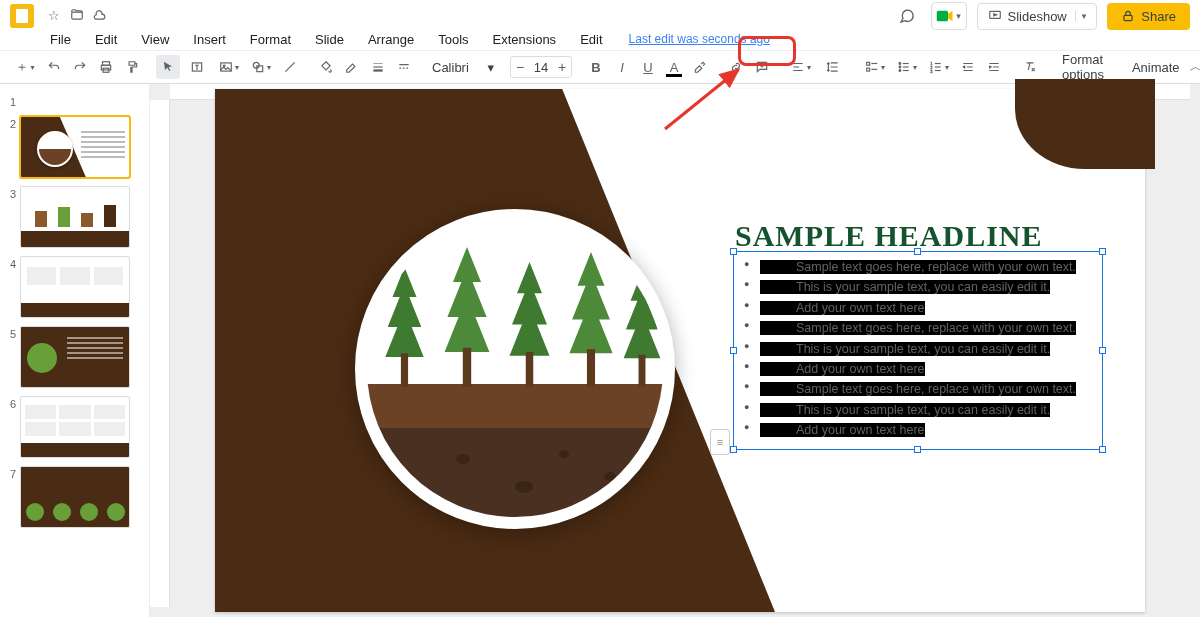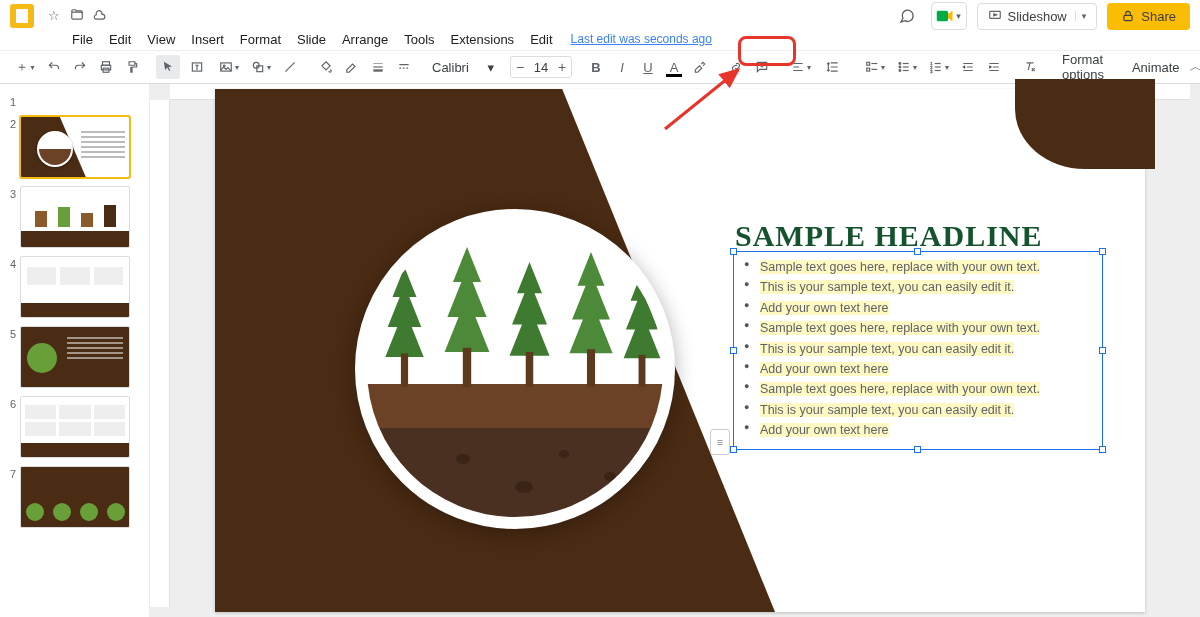--- a/index.html
+++ b/index.html
@@ -12,21 +12,21 @@
   .doc-title { font-size: 18px; color: #202124; margin-right: 8px; }
   .title-icon { width: 16px; height: 16px; margin-left: 6px; color: #5f6368; cursor: pointer; }
   .titlebar-right { margin-left: auto; display: flex; align-items: center; gap: 10px; }
   .btn-slideshow { border: 1px solid #dadce0; border-radius: 4px; padding: 5px 10px 5px 10px; font-size: 13px; display: flex; align-items: center; gap: 6px; cursor: pointer; background: #fff; }
   .btn-slideshow .dd { border-left: 1px solid #dadce0; padding-left: 6px; margin-left: 2px; font-size: 9px; color: #5f6368;}
   .btn-share { background: #fbbc04; border-radius: 4px; padding: 6px 14px; font-size: 13px; display: flex; gap: 6px; cursor: pointer; }
   .meet-btn { width: 36px; height: 28px; border: 1px solid #dadce0; border-radius: 4px; display:flex; align-items:center; justify-content:center; cursor:pointer;}
   .comment-btn { width: 28px; height: 28px; display:flex; align-items:center; justify-content:center; cursor:pointer; color:#5f6368;}
 
   
-  .menubar { display: flex; align-items: center; padding: 0 12px 0 66px; height: 22px; gap: 4px; font-size: 13px; color: #202124;}
+  .menubar { display: flex; align-items: center; padding: 0 12px 0 44px; height: 22px; gap: 12px; font-size: 13px; color: #202124;}
   .menu-item { padding: 2px 6px; cursor: pointer; border-radius: 3px; }
   .last-edit { color: #3b82f6; text-decoration: underline; margin-left: 8px; font-size: 12px; cursor:pointer;}
 
   
   .toolbar { display: flex; align-items: center; padding: 4px 10px; height: 34px; border-top: 1px solid #eee; border-bottom: 1px solid #dadce0; gap: 2px; position: relative;}
   .tbtn { min-width: 24px; height: 24px; display: flex; align-items: center; justify-content: center; border-radius: 3px; cursor: pointer; color: #5f6368; font-size: 13px; position: relative;}
   .tbtn.w { min-width: 30px; }
   .tbtn .dd-arrow { font-size: 8px; margin-left: 2px; color: #5f6368; }
   .sep { width: 1px; height: 18px; background: #dadce0; margin: 0 4px; }
   .font-select { min-width: 70px; border: none; padding: 2px 4px; font-size: 13px; cursor: pointer; display:flex; align-items:center; gap:4px;}
@@ -69,21 +69,21 @@
   
   .textbox { position:absolute; left:518px; top:162px; width:370px; border:1px solid #1a73e8; padding:6px 8px 8px 8px; font-size:12.5px; color:#5f6368; line-height:1.55;}
   .textbox .handle { position:absolute; width:7px; height:7px; background:#fff; border:1px solid #1a73e8; }
   .textbox .h-tl{top:-4px;left:-4px;} .textbox .h-tr{top:-4px;right:-4px;}
   .textbox .h-bl{bottom:-4px;left:-4px;} .textbox .h-br{bottom:-4px;right:-4px;}
   .textbox .h-tm{top:-4px;left:50%;margin-left:-4px;} .textbox .h-bm{bottom:-4px;left:50%;margin-left:-4px;}
   .textbox .h-ml{top:50%;left:-4px;margin-top:-4px;} .textbox .h-mr{top:50%;right:-4px;margin-top:-4px;}
   .textbox ul { list-style: none; padding-left: 18px;}
   .textbox li { position:relative; margin-bottom:1px;}
   .textbox li::before { content:"●"; position:absolute; left:-16px; top:0; font-size:9px; color:#555;}
-  .textbox li span { background:#fef9c3; }
+  .textbox li span { background:#000000;padding-left:36px; }
   
   .fit-btn { position:absolute; left:495px; top:340px; width:20px; height:26px; border:1px solid #ccc; border-radius:3px; background:#fff; display:flex; align-items:center; justify-content:center; font-size:11px; color:#888; cursor:pointer;}
 
   
   .t-brown-diag { position:absolute; left:0; top:0; width:60%; height:100%; background:#4a2b13; clip-path:polygon(0 0,60% 0,100% 100%,0 100%);}
   .t-circle { position:absolute; left:16px; top:14px; width:36px; height:36px; border-radius:50%; background:#fff; border:2px solid #fff; box-shadow:0 1px 3px rgba(0,0,0,.3);}
   .t-circle::after{content:"";position:absolute;bottom:0;left:0;right:0;height:50%;background:#6b4226;border-bottom-left-radius:18px;border-bottom-right-radius:18px;}
   .t-lines { position:absolute; right:4px; top:14px; width:44px;}
   .t-lines div{height:2px;background:#bbb;margin-bottom:3px;}
   

